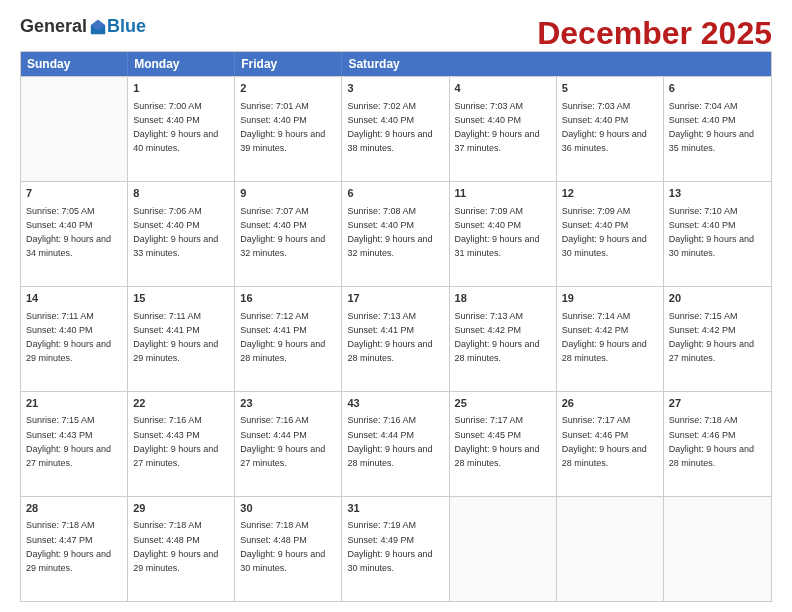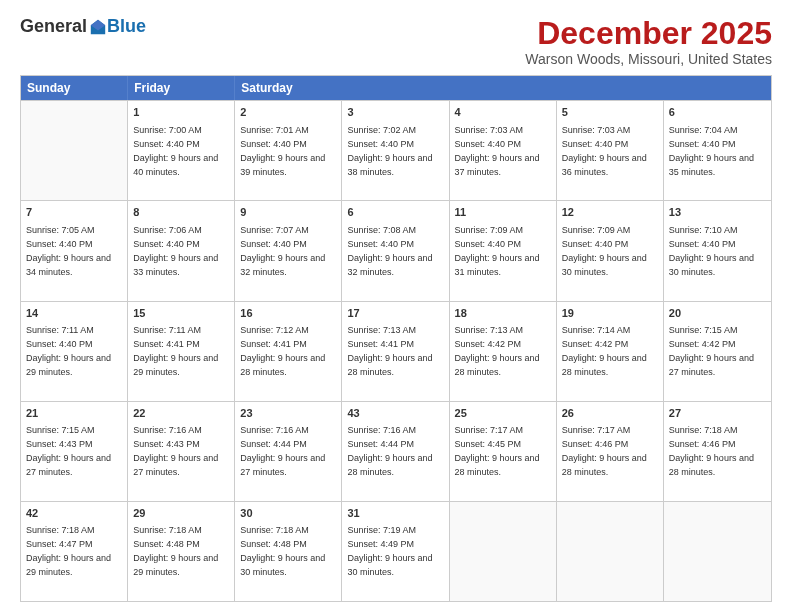--- a/index.html
+++ b/index.html
@@ -14,21 +14,20 @@
       width: 792px;
       height: 612px;
       padding: 16px 20px 10px 20px;
       display: flex;
       flex-direction: column;
     }
     .header {
       display: flex;
       align-items: flex-start;
       justify-content: space-between;
-      margin-bottom: 8px;
     }
     .logo-area {
       display: flex;
       flex-direction: column;
       align-items: flex-start;
     }
     .logo-text {
       display: flex;
       align-items: center;
       font-size: 18px;
@@ -118,27 +117,27 @@
         <span class="logo-general">General</span>
         <svg class="logo-icon" viewBox="0 0 20 20">
           <polygon points="10,2 18,8 18,18 2,18 2,8" fill="#1a6faf"></polygon>
           <polygon points="10,2 18,8 10,14 2,8" fill="#4472c4"></polygon>
         </svg>
         <span class="logo-blue">Blue</span>
       </div>
     </div>
     <div class="title-area">
       <div class="month-title">December 2025</div>
-      <div class="location-title">Warson Woods, Missouri, United States</div>
     </div>
   </div>
 
   <div class="calendar">
     <div class="calendar-header">
     <div class="cal-header-cell">Sunday</div>
+        <div class="cal-header-cell">Monday</div>
         <div class="cal-header-cell">Friday</div>
         <div class="cal-header-cell">Saturday</div>
       </div>
     <div class="calendar-body">
     <div class="cal-row">
           <div class="cal-cell empty"></div>
           <div class="cal-cell"><span class="day-num">1</span><span class="cell-text">Sunrise: 7:00 AM<br>Sunset: 4:40 PM<br>Daylight: 9 hours and 40 minutes.</span></div>
           <div class="cal-cell"><span class="day-num">2</span><span class="cell-text">Sunrise: 7:01 AM<br>Sunset: 4:40 PM<br>Daylight: 9 hours and 39 minutes.</span></div>
           <div class="cal-cell"><span class="day-num">3</span><span class="cell-text">Sunrise: 7:02 AM<br>Sunset: 4:40 PM<br>Daylight: 9 hours and 38 minutes.</span></div>
           <div class="cal-cell"><span class="day-num">4</span><span class="cell-text">Sunrise: 7:03 AM<br>Sunset: 4:40 PM<br>Daylight: 9 hours and 37 minutes.</span></div>
@@ -166,21 +165,21 @@
         <div class="cal-row">
           <div class="cal-cell"><span class="day-num">21</span><span class="cell-text">Sunrise: 7:15 AM<br>Sunset: 4:43 PM<br>Daylight: 9 hours and 27 minutes.</span></div>
           <div class="cal-cell"><span class="day-num">22</span><span class="cell-text">Sunrise: 7:16 AM<br>Sunset: 4:43 PM<br>Daylight: 9 hours and 27 minutes.</span></div>
           <div class="cal-cell"><span class="day-num">23</span><span class="cell-text">Sunrise: 7:16 AM<br>Sunset: 4:44 PM<br>Daylight: 9 hours and 27 minutes.</span></div>
           <div class="cal-cell"><span class="day-num">43</span><span class="cell-text">Sunrise: 7:16 AM<br>Sunset: 4:44 PM<br>Daylight: 9 hours and 28 minutes.</span></div>
           <div class="cal-cell"><span class="day-num">25</span><span class="cell-text">Sunrise: 7:17 AM<br>Sunset: 4:45 PM<br>Daylight: 9 hours and 28 minutes.</span></div>
           <div class="cal-cell"><span class="day-num">26</span><span class="cell-text">Sunrise: 7:17 AM<br>Sunset: 4:46 PM<br>Daylight: 9 hours and 28 minutes.</span></div>
           <div class="cal-cell"><span class="day-num">27</span><span class="cell-text">Sunrise: 7:18 AM<br>Sunset: 4:46 PM<br>Daylight: 9 hours and 28 minutes.</span></div>
         </div>
         <div class="cal-row">
-          <div class="cal-cell"><span class="day-num">42</span><span class="cell-text">Sunrise: 7:18 AM<br>Sunset: 4:47 PM<br>Daylight: 9 hours and 29 minutes.</span></div>
+          <div class="cal-cell"><span class="day-num">28</span><span class="cell-text">Sunrise: 7:18 AM<br>Sunset: 4:47 PM<br>Daylight: 9 hours and 29 minutes.</span></div>
           <div class="cal-cell"><span class="day-num">29</span><span class="cell-text">Sunrise: 7:18 AM<br>Sunset: 4:48 PM<br>Daylight: 9 hours and 29 minutes.</span></div>
           <div class="cal-cell"><span class="day-num">30</span><span class="cell-text">Sunrise: 7:18 AM<br>Sunset: 4:48 PM<br>Daylight: 9 hours and 30 minutes.</span></div>
           <div class="cal-cell"><span class="day-num">31</span><span class="cell-text">Sunrise: 7:19 AM<br>Sunset: 4:49 PM<br>Daylight: 9 hours and 30 minutes.</span></div>
           <div class="cal-cell empty"></div>
           <div class="cal-cell empty"></div>
           <div class="cal-cell empty"></div>
         </div>
       </div>
   </div>
 </div>

